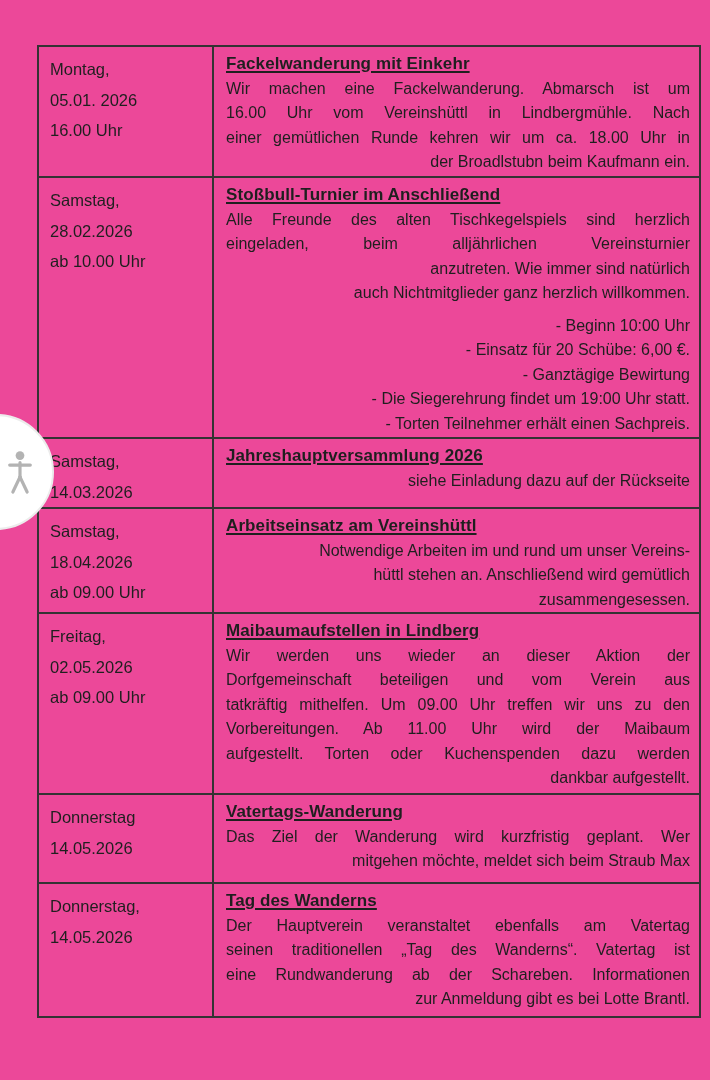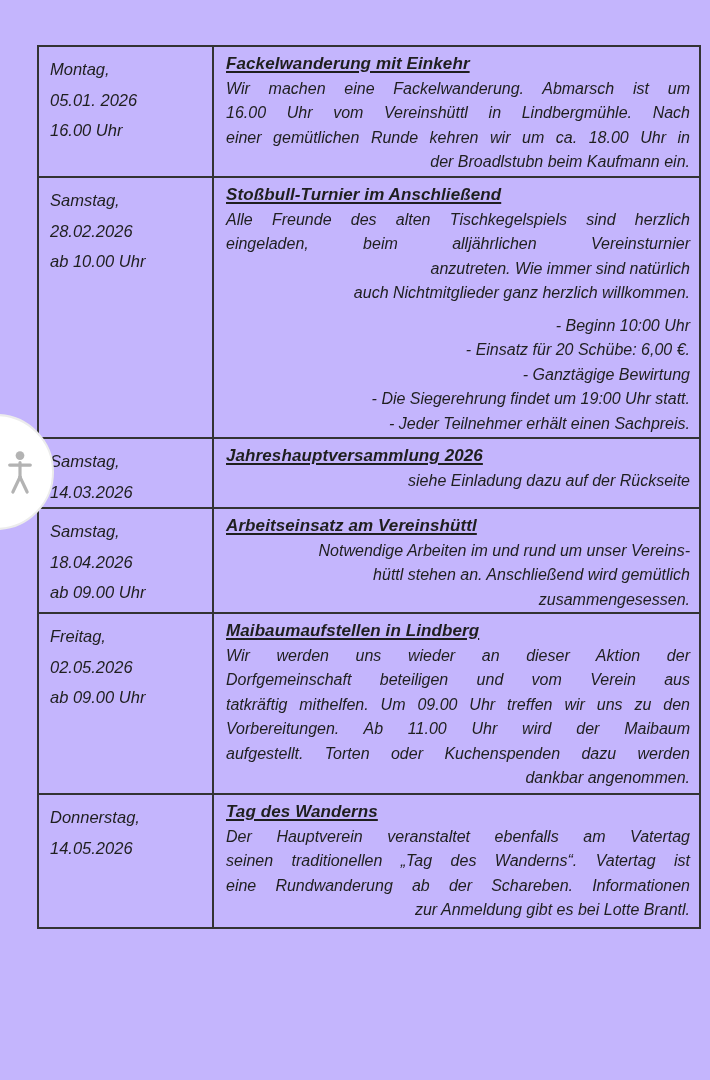--- a/index.html
+++ b/index.html
@@ -9,22 +9,21 @@
     height: 1080px;
     background: #ffffff;
     overflow: hidden;
     font-family: "Liberation Sans", sans-serif;
     color: #1f1f1f;
   }
   .page {
     position: relative;
     width: 710px;
     height: 1080px;
-    background: #c4b5fd;
-    font-style: italic;
+    background: #ec4899;
   }
   .sheet {
     position: absolute;
     left: 37px;
     top: 45px;
     width: 664px;
   }
   table.events {
     border-collapse: collapse;
     table-layout: fixed;
@@ -137,21 +136,21 @@
             <div class="title">Stoßbull-Turnier im Anschließend</div>
             <div class="bl j">Alle Freunde des alten Tischkegelspiels sind herzlich</div>
             <div class="bl j">eingeladen, beim alljährlichen Vereinsturnier</div>
             <div class="bl">anzutreten. Wie immer sind natürlich</div>
             <div class="bl">auch Nichtmitglieder ganz herzlich willkommen.</div>
             <div class="bullets">
               <div class="bl">- Beginn 10:00 Uhr</div>
               <div class="bl">- Einsatz für 20 Schübe: 6,00 €.</div>
               <div class="bl">- Ganztägige Bewirtung</div>
               <div class="bl">- Die Siegerehrung findet um 19:00 Uhr statt.</div>
-              <div class="bl">- Jeder Teilnehmer erhält einen Sachpreis.</div>
+              <div class="bl">- Torten Teilnehmer erhält einen Sachpreis.</div>
             </div>
           </td>
         </tr>
 
         <tr class="r2">
           <td class="date">
             <div class="dl">Samstag,</div>
             <div class="dl">14.03.2026</div>
           </td>
           <td class="desc">
@@ -180,24 +179,35 @@
             <div class="dl">02.05.2026</div>
             <div class="dl">ab 09.00 Uhr</div>
           </td>
           <td class="desc">
             <div class="title">Maibaumaufstellen in Lindberg</div>
             <div class="bl j">Wir werden uns wieder an dieser Aktion der</div>
             <div class="bl j">Dorfgemeinschaft beteiligen und vom Verein aus</div>
             <div class="bl j">tatkräftig mithelfen. Um 09.00 Uhr treffen wir uns zu den</div>
             <div class="bl j">Vorbereitungen. Ab 11.00 Uhr wird der Maibaum</div>
             <div class="bl j">aufgestellt. Torten oder Kuchenspenden dazu werden</div>
-            <div class="bl">dankbar angenommen.</div>
-          </td>
-        </tr>
-
+            <div class="bl">dankbar aufgestellt.</div>
+          </td>
+        </tr>
+
+        <tr class="r5">
+          <td class="date">
+            <div class="dl">Donnerstag</div>
+            <div class="dl">14.05.2026</div>
+          </td>
+          <td class="desc">
+            <div class="title">Vatertags-Wanderung</div>
+            <div class="bl j">Das Ziel der Wanderung wird kurzfristig geplant. Wer</div>
+            <div class="bl">mitgehen möchte, meldet sich beim Straub Max</div>
+          </td>
+        </tr>
 
         <tr class="r6">
           <td class="date">
             <div class="dl">Donnerstag,</div>
             <div class="dl">14.05.2026</div>
           </td>
           <td class="desc">
             <div class="title">Tag des Wanderns</div>
             <div class="bl j">Der Hauptverein veranstaltet ebenfalls am Vatertag</div>
             <div class="bl j">seinen traditionellen „Tag des Wanderns“. Vatertag ist</div>

